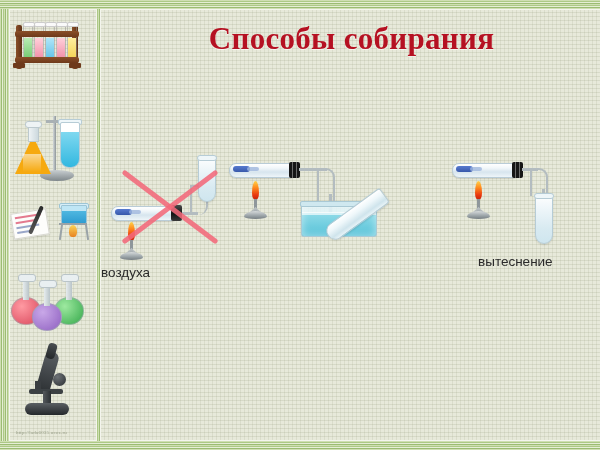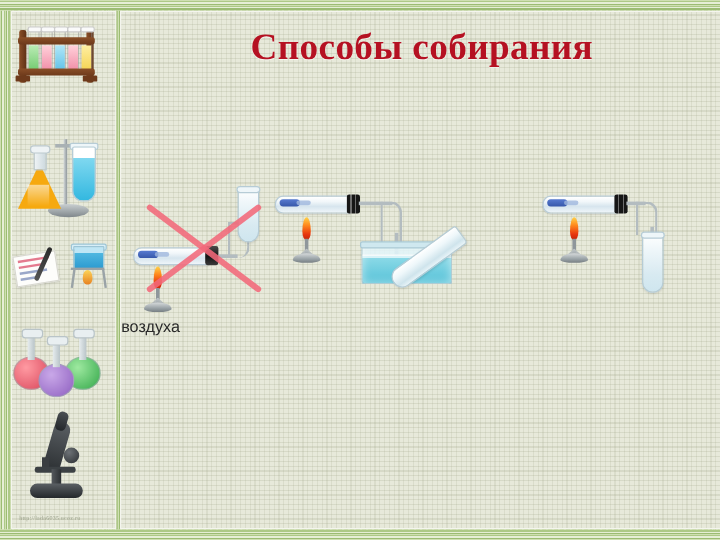--- a/index.html
+++ b/index.html
@@ -414,14 +414,15 @@
 
       <div class="burner" style="left:34px;top:32px;">
         <div class="flame"></div>
         <div class="stem"></div>
         <div class="spread"></div>
         <div class="base"></div>
       </div>
     </div>
 
     <div class="caption" id="cap-air">воздуха</div>
+    <div class="caption" id="cap-displ">вытеснение</div>
   </div>
 </div>
 
 </body></html>

